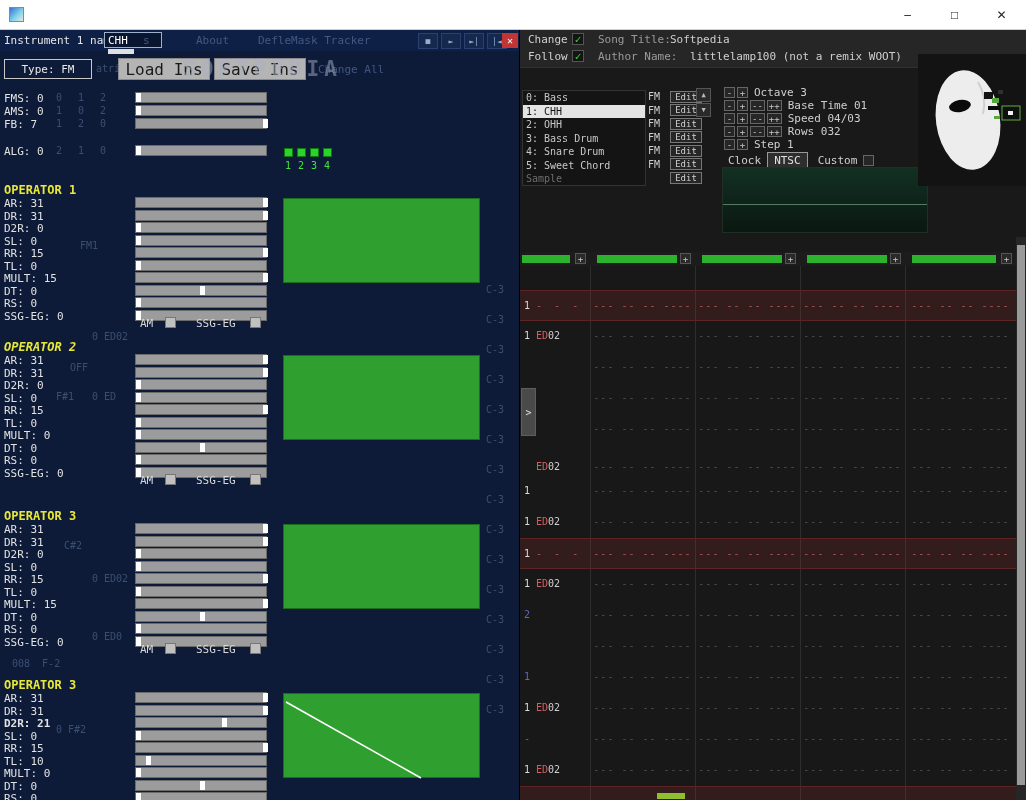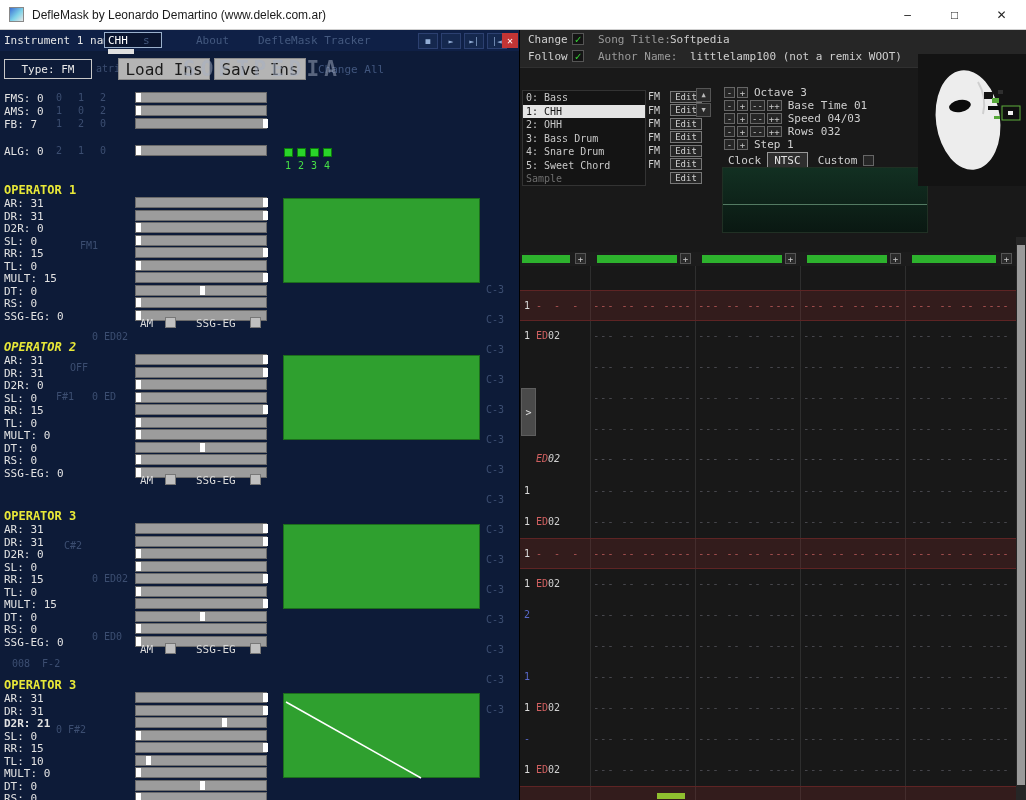--- a/index.html
+++ b/index.html
@@ -128,21 +128,20 @@
   #scroll-thumb{position:absolute;left:1px;top:8px;width:8px;height:540px;background:#9a9a9a}
   #mini-meter{position:absolute;left:137px;top:763px;width:28px;height:6px;background:#8fbf2f}
 </style>
 </head>
 <body>
 
 <div id="root">
 
   <div id="titlebar">
     <div id="app-icon"></div>
-    <div id="title-text">DefleMask by Leonardo Demartino (www.delek.com.ar)</div>
     <div class="winbtn" id="btn-min">–</div>
     <div class="winbtn" id="btn-max">□</div>
     <div class="winbtn" id="btn-close">✕</div>
   </div>
 
   <div id="editor">
     <div id="editor-header"></div>
     <div id="ins-label">Instrument 1 name:</div>
     <div id="ins-name">CHH</div>
     <div id="name-scrollbar"></div>
@@ -569,21 +568,21 @@
           <div class="pcell" style="left: 280px; width: 105px;">--- -- -- ----</div>
           <div class="pcell" style="left: 385px; width: 111px;">--- -- -- ----</div>
         </div>
         <div class="prow" style="top: 148px;">
           <div class="pleft"><span class="pnum">- </span></div>
           <div class="pcell" style="left: 70px; width: 105px;">--- -- -- ----</div>
           <div class="pcell" style="left: 175px; width: 105px;">--- -- -- ----</div>
           <div class="pcell" style="left: 280px; width: 105px;">--- -- -- ----</div>
           <div class="pcell" style="left: 385px; width: 111px;">--- -- -- ----</div>
         </div>
-        <div class="prow" style="top: 178px; font-style: italic;">
+        <div class="prow" style="top: 186px;">
           <div class="pleft"><span class="pnum">  </span><span class="fxcode">ED</span><span class="fxval">02</span></div>
           <div class="pcell" style="left: 70px; width: 105px;">--- -- -- ----</div>
           <div class="pcell" style="left: 175px; width: 105px;">--- -- -- ----</div>
           <div class="pcell" style="left: 280px; width: 105px;">--- -- -- ----</div>
           <div class="pcell" style="left: 385px; width: 111px;">--- -- -- ----</div>
         </div>
         <div class="prow" style="top: 210px;">
           <div class="pleft"><span class="pnum">1 </span></div>
           <div class="pcell" style="left: 70px; width: 105px;">--- -- -- ----</div>
           <div class="pcell" style="left: 175px; width: 105px;">--- -- -- ----</div>

